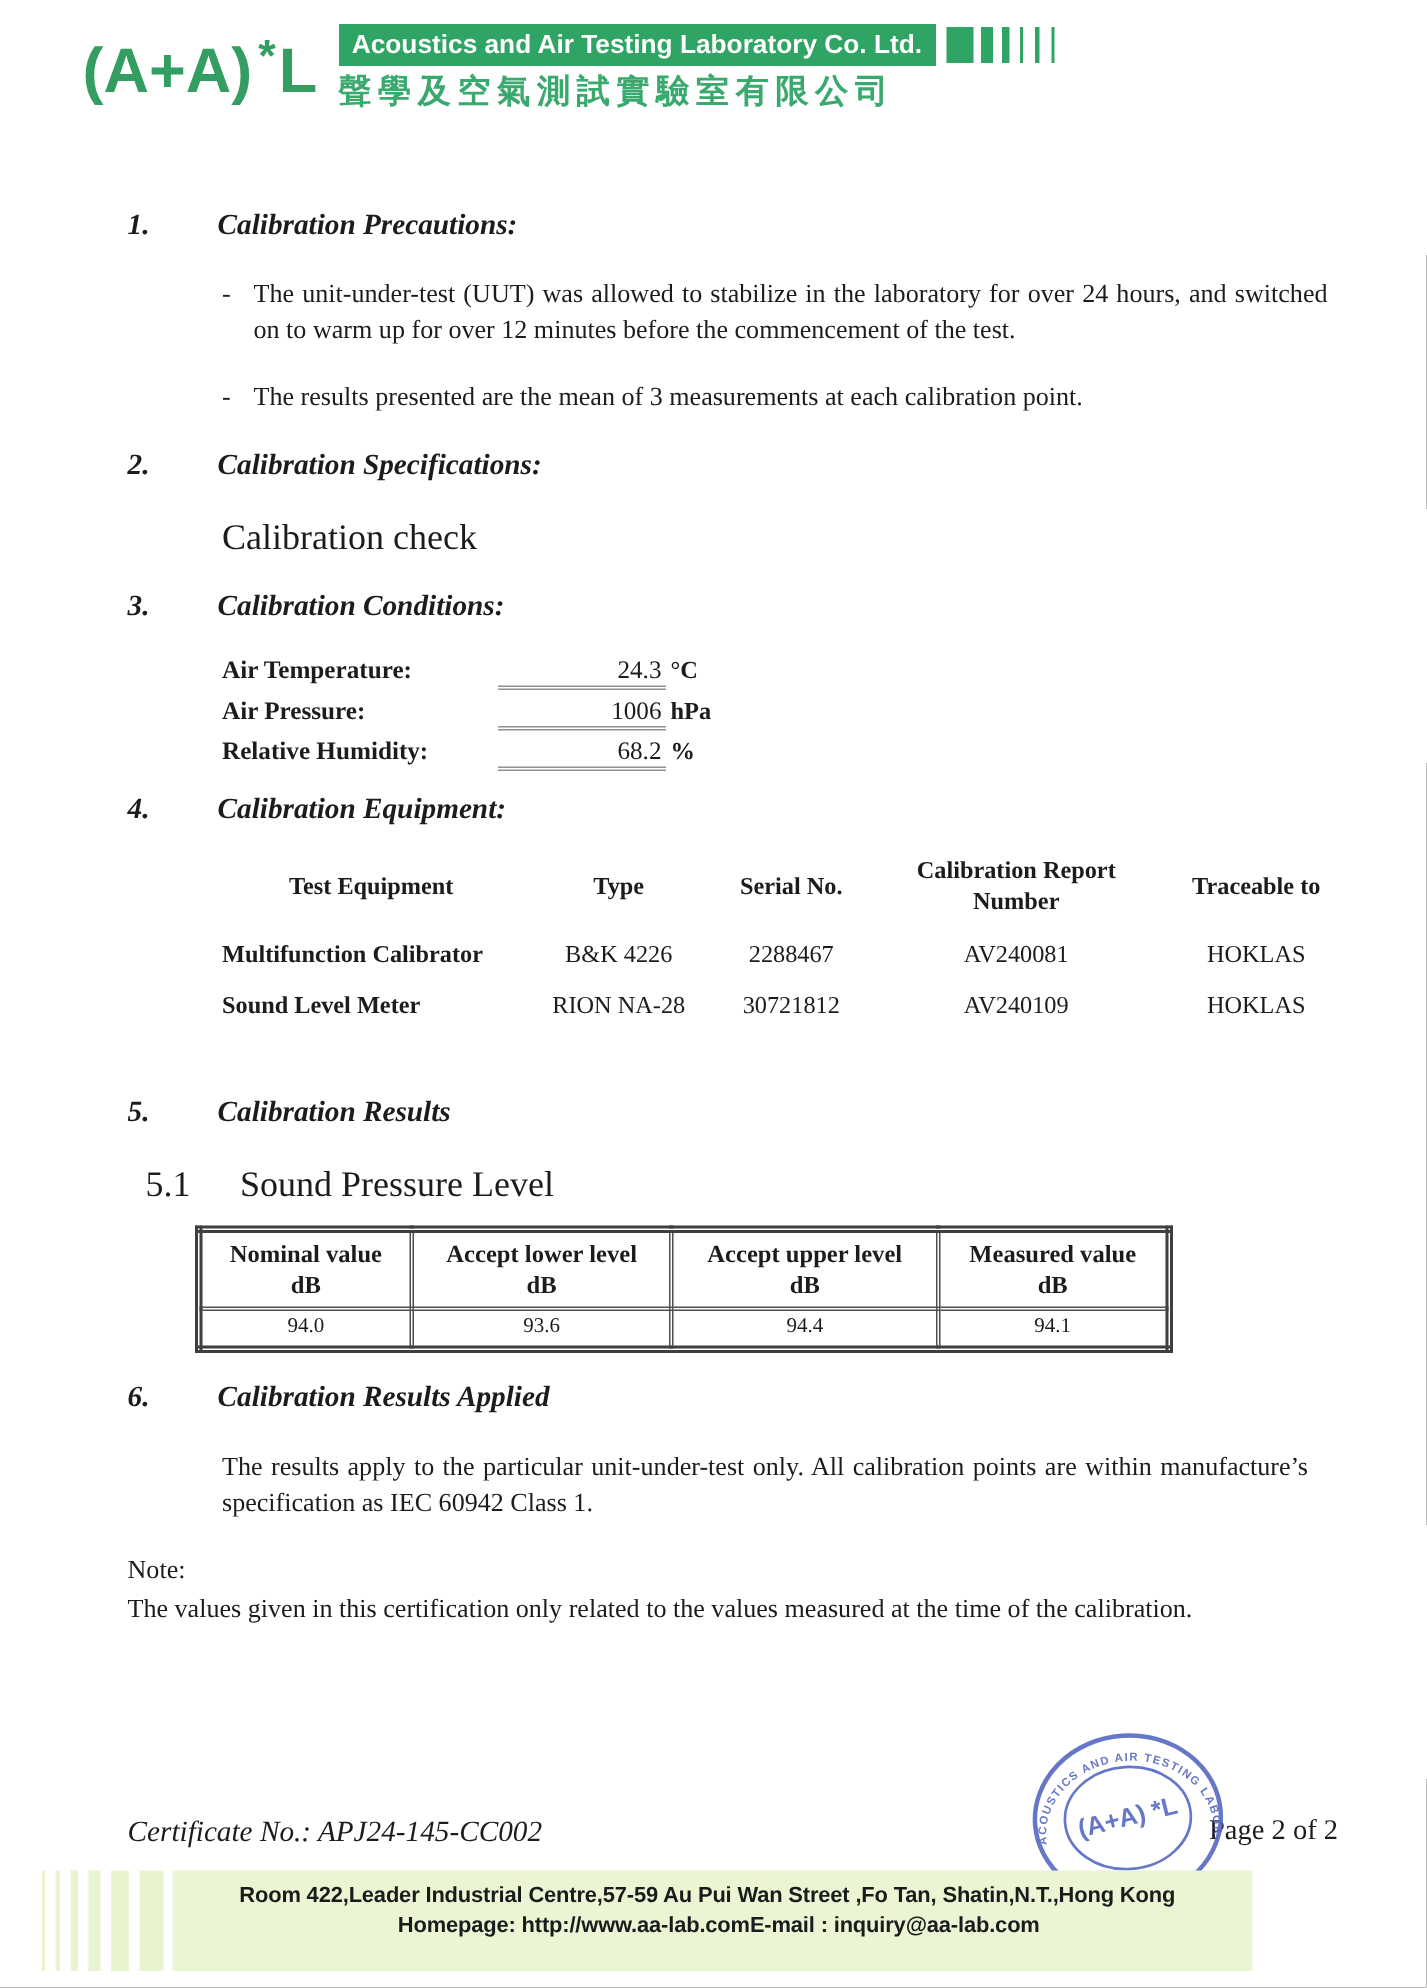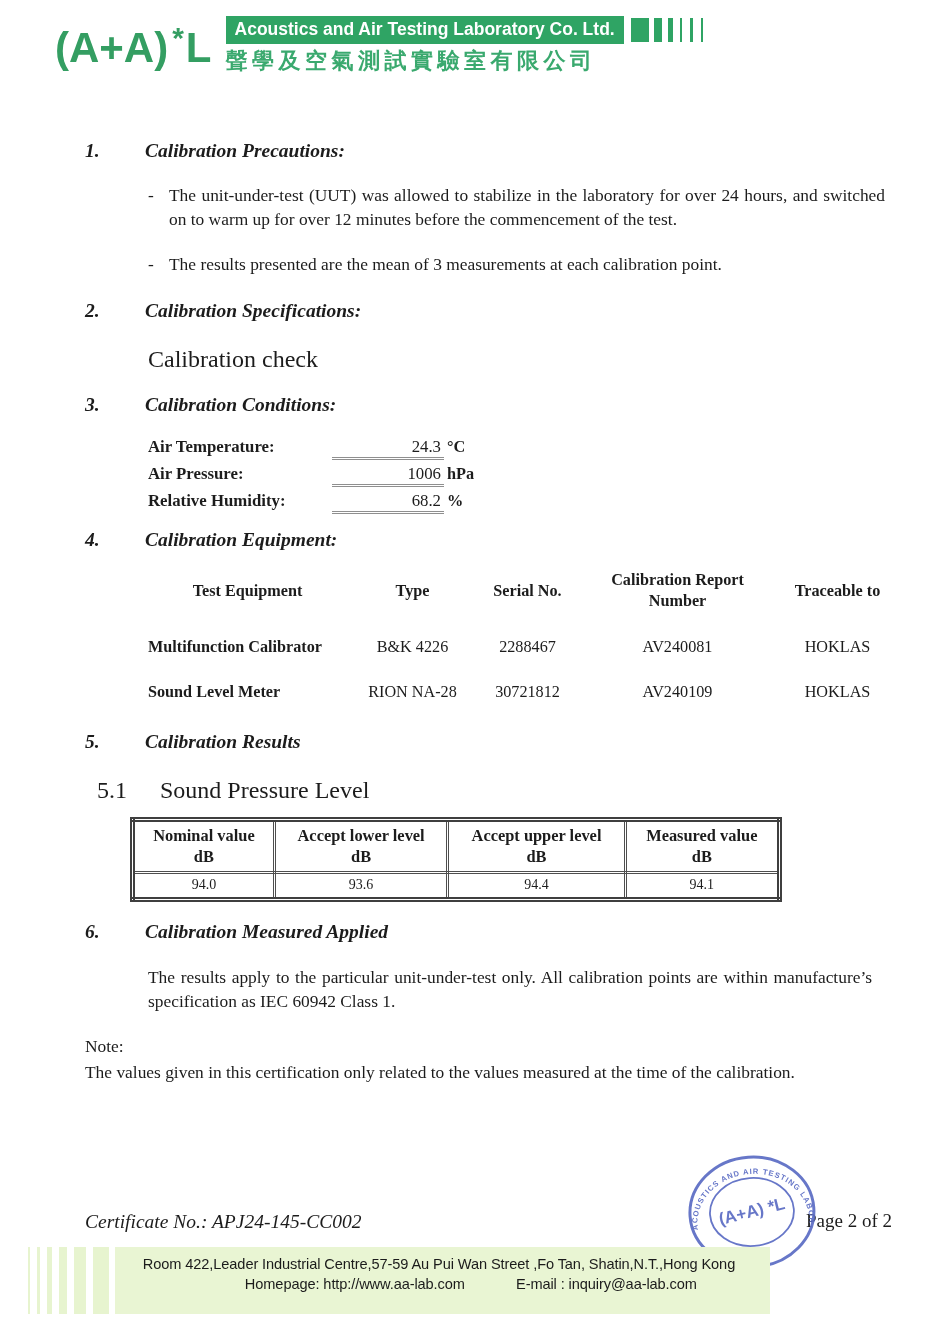--- a/index.html
+++ b/index.html
@@ -39,21 +39,21 @@
   .bullet .btxt { width:716px; text-align:justify; }
   .plain { position:absolute; font-size:24px; }
   
   .cond { position:absolute; left:148px; top:437px; }
   .cond-row { display:flex; align-items:baseline; margin-bottom:4px; }
   .cond-label { width:184px; font-weight:bold; font-size:16.8px; }
   .cond-val { width:112px; text-align:right; font-size:16.8px; border-bottom:3px double #8f8f8f; padding-right:3px; }
   .cond-unit { font-weight:bold; font-size:16.3px; margin-left:3px; }
   
   .equip { position:absolute; left:140px; top:570px; display:grid;
-           grid-template-columns:215px 115px 115px 185px 135px; row-gap:26px; align-items:center;
+           grid-template-columns:215px 115px 115px 185px 135px; row-gap:15px; align-items:center;
            font-size:16.2px; }
   .equip .h { font-weight:bold; text-align:center; line-height:21px; }
   .equip .c { text-align:center; }
   .equip .c1 { font-weight:bold; text-align:left; padding-left:8px; }
   
   .rtable { position:absolute; left:130px; top:817px; width:652px; border-collapse:collapse; }
   .rtable th, .rtable td { border:3px double #4f4f4f; text-align:center; }
   .rtable { border:5px double #3f3f3f; }
   .rtable th { font-size:16.4px; font-weight:bold; line-height:21px; padding:3px 2px 4px 2px; }
   .rtable td { font-size:14px; font-weight:normal; padding:3px 2px 4px 2px; }
@@ -63,27 +63,27 @@
   .cert { position:absolute; left:85px; top:1211px; font-style:italic; font-size:19.5px; }
   .pageno { position:absolute; left:806px; top:1210px; font-size:19px; }
   .stamp { position:absolute; left:684px; top:1152px; width:136px; height:122px; transform:rotate(-4deg); opacity:.92; }
   
   .footer { position:absolute; left:28px; top:1247px; display:flex; align-items:stretch; height:67px;
             font-family:"Liberation Sans", sans-serif; }
   .stripes { display:flex; align-items:stretch; }
   .stripes div { background:#e7f4cf; }
   .st1{width:2px;margin-right:7px;} .st2{width:3px;margin-right:7px;} .st3{width:5px;margin-right:7px;}
   .st4{width:8px;margin-right:7px;} .st5{width:12px;margin-right:7px;} .st6{width:16px;margin-right:6px;}
-  .fband { width:655px; background:#e9f5d3; padding:7px 8px 0 1px; color:#1b1b1b;
-           font-weight:normal; font-size:14.6px; line-height:20px; letter-spacing:-0.1px; }
+  .fband { width:720px; background:#e9f5d3; padding:7px 8px 0 1px; color:#1b1b1b;
+           font-weight:bold; font-size:14.6px; line-height:20px; letter-spacing:-0.1px; }
   .fline1 { text-align:center; white-space:nowrap; }
   .fline2 { display:grid; grid-template-columns:1fr 1fr; }
   .fline2 .l { text-align:center; } .fline2 .r { text-align:right; padding-right:6px; }
   .fline3 { display:grid; grid-template-columns:54% 46%; }
-  .fline3 .l { text-align:right; } .fline3 .r { text-align:center; padding-right:14px; }
+  .fline3 .l { text-align:right; } .fline3 .r { text-align:left; padding-right:14px; }
 </style>
 </head>
 <body>
 
 <div class="page">
 
   <div class="header">
     <div class="logo"><span>(A+A)</span><span class="star">*</span><span>L</span></div>
     <div class="header-right">
       <div class="band-row">
@@ -198,21 +198,21 @@
       <td>94.0</td>
       <td>93.6</td>
       <td>94.4</td>
       <td>94.1</td>
     </tr>
   </tbody>
     </table>
 
   <div class="sec" style="top:921px;">
     <span class="no">6.</span>
-    <span>Calibration Measured Applied</span>
+    <span>Calibration Results Applied</span>
   </div>
   <div class="para" style="left:148px; top:965px; width:724px;">The results apply to the particular unit-under-test only. All calibration points are within manufacture’s specification as IEC 60942 Class 1.</div>
 
   <div class="plain" style="left:85px; top:1036px; font-size:17.4px;">Note:</div>
   <div class="para" style="left:85px; top:1060px; width:788px;">The values given in this certification only related to the values measured at the time of the calibration.</div>
 
   <div class="cert">Certificate No.: APJ24-145-CC002</div>
   <div class="pageno">Page 2 of 2</div>
 
   <svg class="stamp" viewBox="0 0 136 122">

